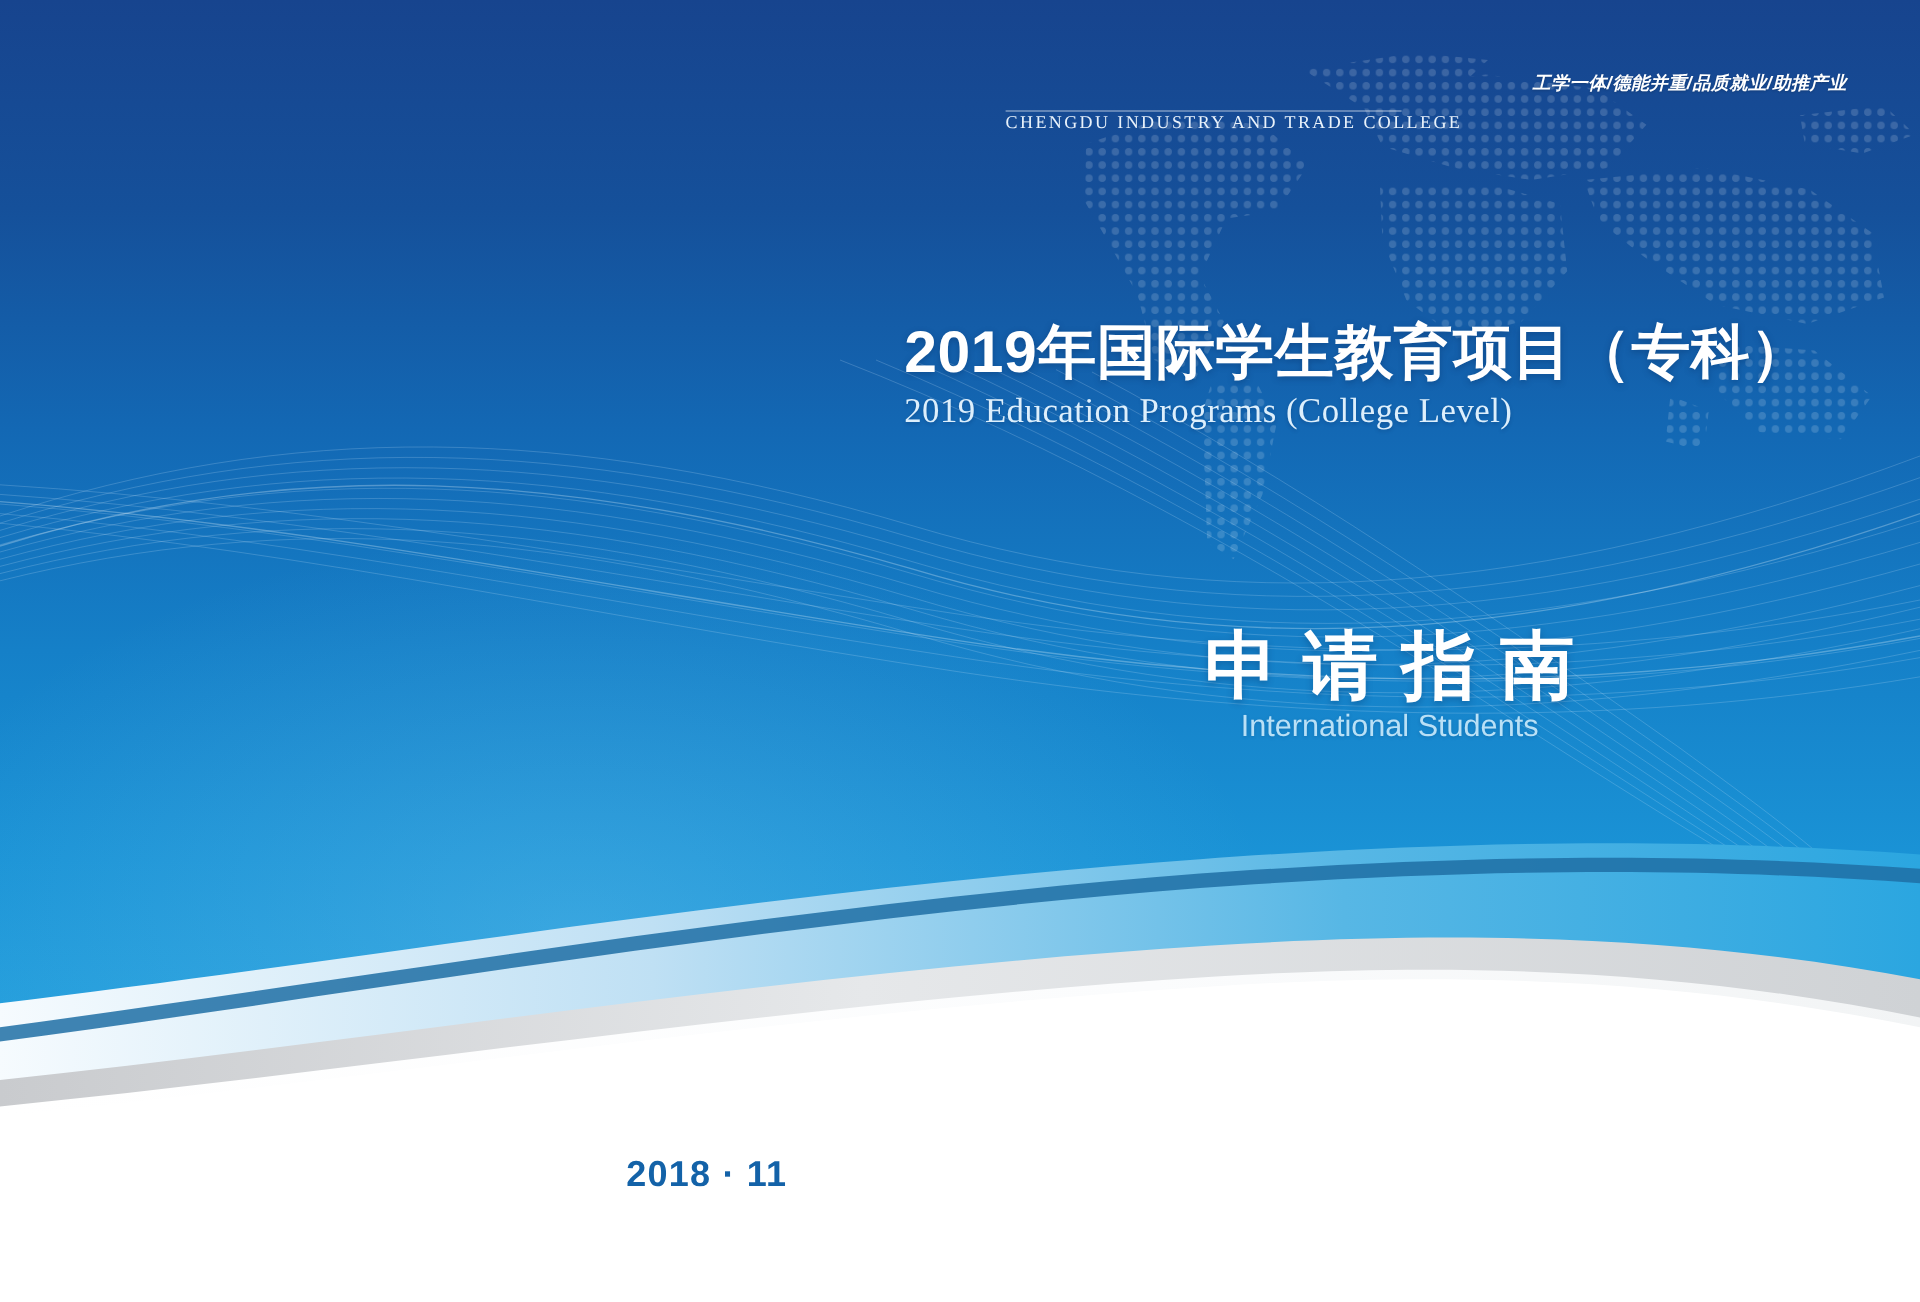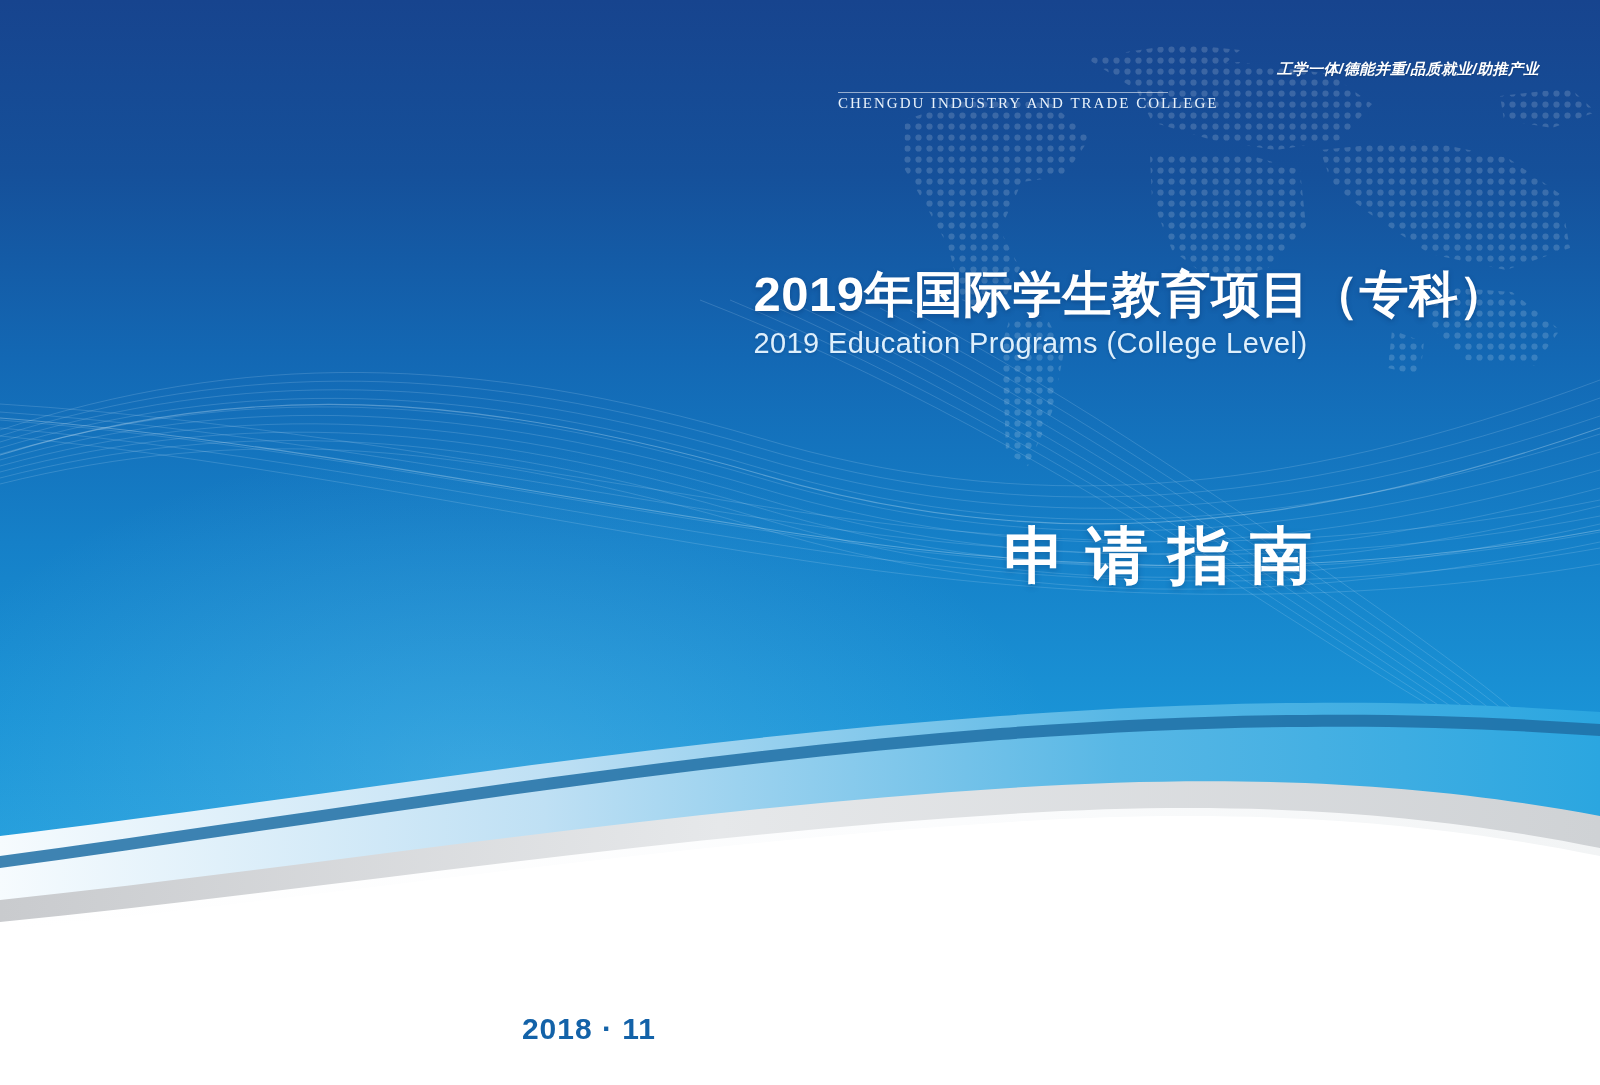--- a/index.html
+++ b/index.html
@@ -66,36 +66,37 @@
   .title-block{position:absolute;right:92px;top:268px;text-align:left;}
   .title-cn{
     font-size:49px;font-weight:700;color:#ffffff;
     letter-spacing:.5px;line-height:1.08;white-space:nowrap;
     text-shadow:0 2px 5px rgba(6,40,90,.35);
   }
   .title-en{
     font-size:29px;color:#ddeffc;letter-spacing:.4px;
     margin-top:6px;white-space:nowrap;
     text-shadow:0 1px 3px rgba(6,40,90,.28);
+    font-family:Liberation Serif, serif;
   }
 
   .guide-block{position:absolute;right:268px;top:520px;text-align:center;}
   .guide-cn{
     font-size:62px;font-weight:700;color:#ffffff;
     letter-spacing:20px;text-indent:20px;line-height:1.15;white-space:nowrap;
     text-shadow:0 2px 6px rgba(6,40,90,.30);
   }
   .guide-en{
     font-size:25.5px;color:#b9e0f6;line-height:1.12;
     margin-top:10px;white-space:nowrap;
     text-shadow:0 1px 3px rgba(6,40,90,.22);
   }
 
   .date{
-    position:absolute;left:0;top:1012px;width:1600px;
+    position:absolute;left:0;top:962px;width:1600px;
     text-align:center;
     font-size:30px;font-weight:700;color:#1362a8;letter-spacing:1px;
   }
   .date-shift{display:inline-block;margin-left:-422px;}
 </style>
 </head>
 <body>
 
 <div id="poster">
 
@@ -203,19 +204,20 @@
 
   <div class="tagline">工学一体/德能并重/品质就业/助推产业</div>
 
   <div class="title-block">
     <div class="title-cn">2019年国际学生教育项目（专科）</div>
     <div class="title-en">2019 Education Programs (College Level)</div>
   </div>
 
   <div class="guide-block">
     <div class="guide-cn">申请指南</div>
+    <div class="guide-en" style="margin-top:0">International Students</div>
   </div>
 
   <div class="date">
     <span class="date-shift">2018 · 11</span>
   </div>
 
 </div>
 
 </body></html>

